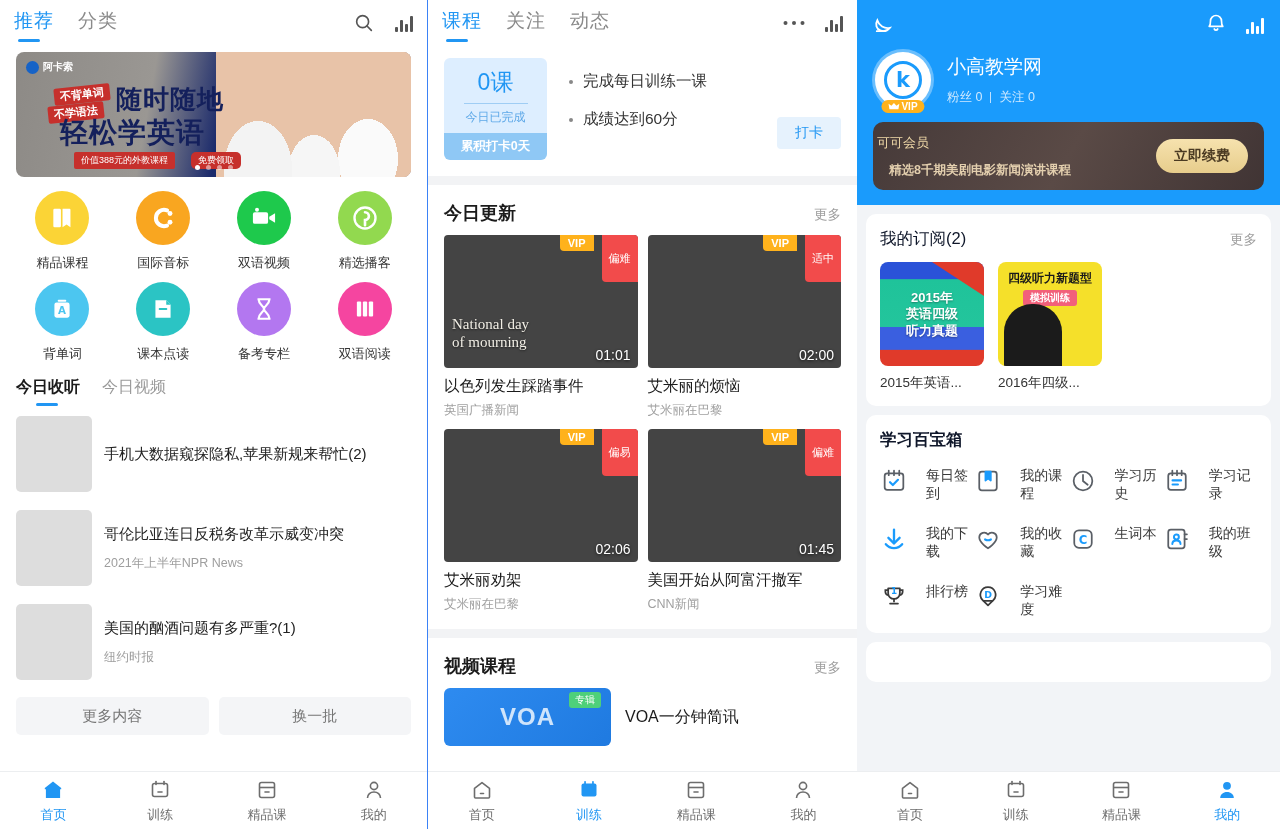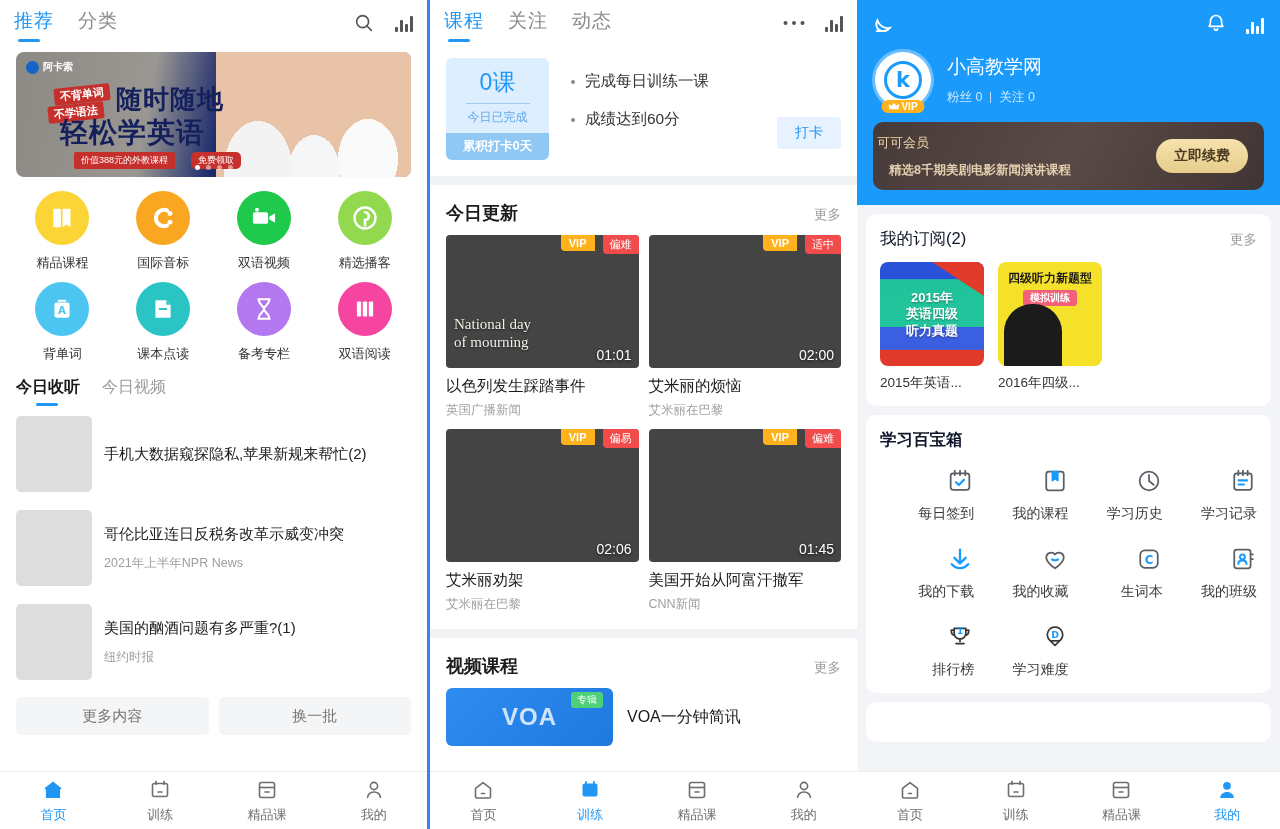--- a/index.html
+++ b/index.html
@@ -4,21 +4,21 @@
 <style>
   * { box-sizing: border-box; margin: 0; padding: 0; }
   html, body {
     width: 1280px; height: 829px;
     font-family: "Liberation Sans", "DejaVu Sans", sans-serif;
     background: #ffffff; overflow: hidden;
   }
   .screens { display: flex; width: 1280px; height: 829px; }
   .panel { position: relative; height: 829px; overflow: hidden; background: #fff; }
   .p1 { width: 427px; }
-  .p2 { width: 430px; border-left: 3px solid #3b82f6; }
+  .p2 { width: 430px; border-left: 1px solid #3b82f6; }
   .p3 { width: 423px; background: #f2f4f7; }
 
   
   .tabs-row { display: flex; align-items: flex-start; padding: 8px 14px 0 14px; }
   .tab { font-size: 19px; color: #8a8a8a; margin-right: 24px; position: relative; padding-bottom: 10px; letter-spacing: 1px;}
   .tab.active { color: #2196f3; font-weight: 500; }
   .tab.active::after {
     content: ""; position: absolute; left: 4px; bottom: 2px;
     width: 22px; height: 3px; border-radius: 2px; background: #2196f3;
   }
@@ -122,21 +122,21 @@
   .sec-head { display:flex; align-items:baseline; padding: 16px 16px 10px 16px; }
   .sec-head .t { font-size:18px; font-weight:bold; color:#1b1b1b; }
   .sec-head .m { margin-left:auto; font-size:13.5px; color:#9e9e9e; }
 
   .vgrid { display:grid; grid-template-columns:1fr 1fr; gap:10px; padding: 0 16px; }
   .vcard .ph { position:relative; height:133px; border-radius:4px; overflow:hidden; background:#444;}
   .vcard .dur { position:absolute; right:7px; bottom:5px; color:#fff; font-size:14px; text-shadow:0 1px 3px rgba(0,0,0,.7);}
   .vcard .vip { position:absolute; right:44px; top:0; background:#ffb21c; color:#fff; font-size:11px;
     font-weight:bold; padding:2px 8px; border-bottom-left-radius:4px; }
   .vcard .lvl { position:absolute; right:0; top:0; background:#f24b4b; color:#fff; font-size:11px;
-    padding:2px 7px; border-bottom-left-radius:4px;}
+    padding:16px 7px; border-bottom-left-radius:4px;}
   .vcard .ov { position:absolute; left:8px; bottom:16px; color:#f2efe6; font-size:15px; line-height:1.25;
     font-family:"Liberation Serif", serif; text-shadow:0 1px 2px rgba(0,0,0,.6);}
   .vcard .vt { font-size:15.5px; color:#1b1b1b; margin-top:8px; }
   .vcard .vs { font-size:12.5px; color:#a0a0a0; margin-top:5px; }
 
   .ph-a { background: linear-gradient(160deg,#2a2420 0%,#4a3a2c 35%,#151211 100%); }
   .ph-b { background: linear-gradient(160deg,#6b5444 0%,#403029 45%,#2a211c 100%); }
   .ph-c { background: linear-gradient(160deg,#d7c7bb 0%,#a89383 40%,#6e5a4c 100%); }
   .ph-d { background: linear-gradient(160deg,#b9bcc0 0%,#8d9196 45%,#5b5f66 100%); }
 
@@ -187,21 +187,21 @@
   .sq-a .tx { position:absolute; left:0; right:0; top:28px; text-align:center; color:#fff; font-size:13px;
      font-weight:900; line-height:1.25; text-shadow:0 1px 2px rgba(0,0,0,.35);}
   .sq-b { background:#f5e02a; }
   .sq-b .tx1 { position:absolute; left:0;right:0; top:8px; text-align:center; color:#1a1a1a; font-size:12px; font-weight:900;}
   .sq-b .tx2 { position:absolute; left:50%; transform:translateX(-50%); top:28px; background:#f2607a; color:#fff;
      font-size:10px; font-weight:bold; padding:1px 7px; border-radius:3px; white-space:nowrap;}
   .sq-b .man { position:absolute; left:6px; bottom:0; width:58px; height:62px; background:#1b1b1b;
      border-radius:28px 28px 0 0;}
 
   .tool-grid { display:grid; grid-template-columns:repeat(4,1fr); row-gap:22px; margin-top:16px;}
-  .tool { display:flex; flex-direction:column; align-items:flex-end; gap:10px;}
+  .tool { display:flex; flex-direction:row; align-items:flex-start; gap:18px;}
   .tool .tl { font-size:14px; color:#3a3a3a;}
 
   .ghost { background:#fff; border-radius:10px; margin: 9px 9px 0 9px; height:40px;}
 
   svg { overflow: visible; }
 </style>
 </head>
 <body>
 
 <div class="screens">

